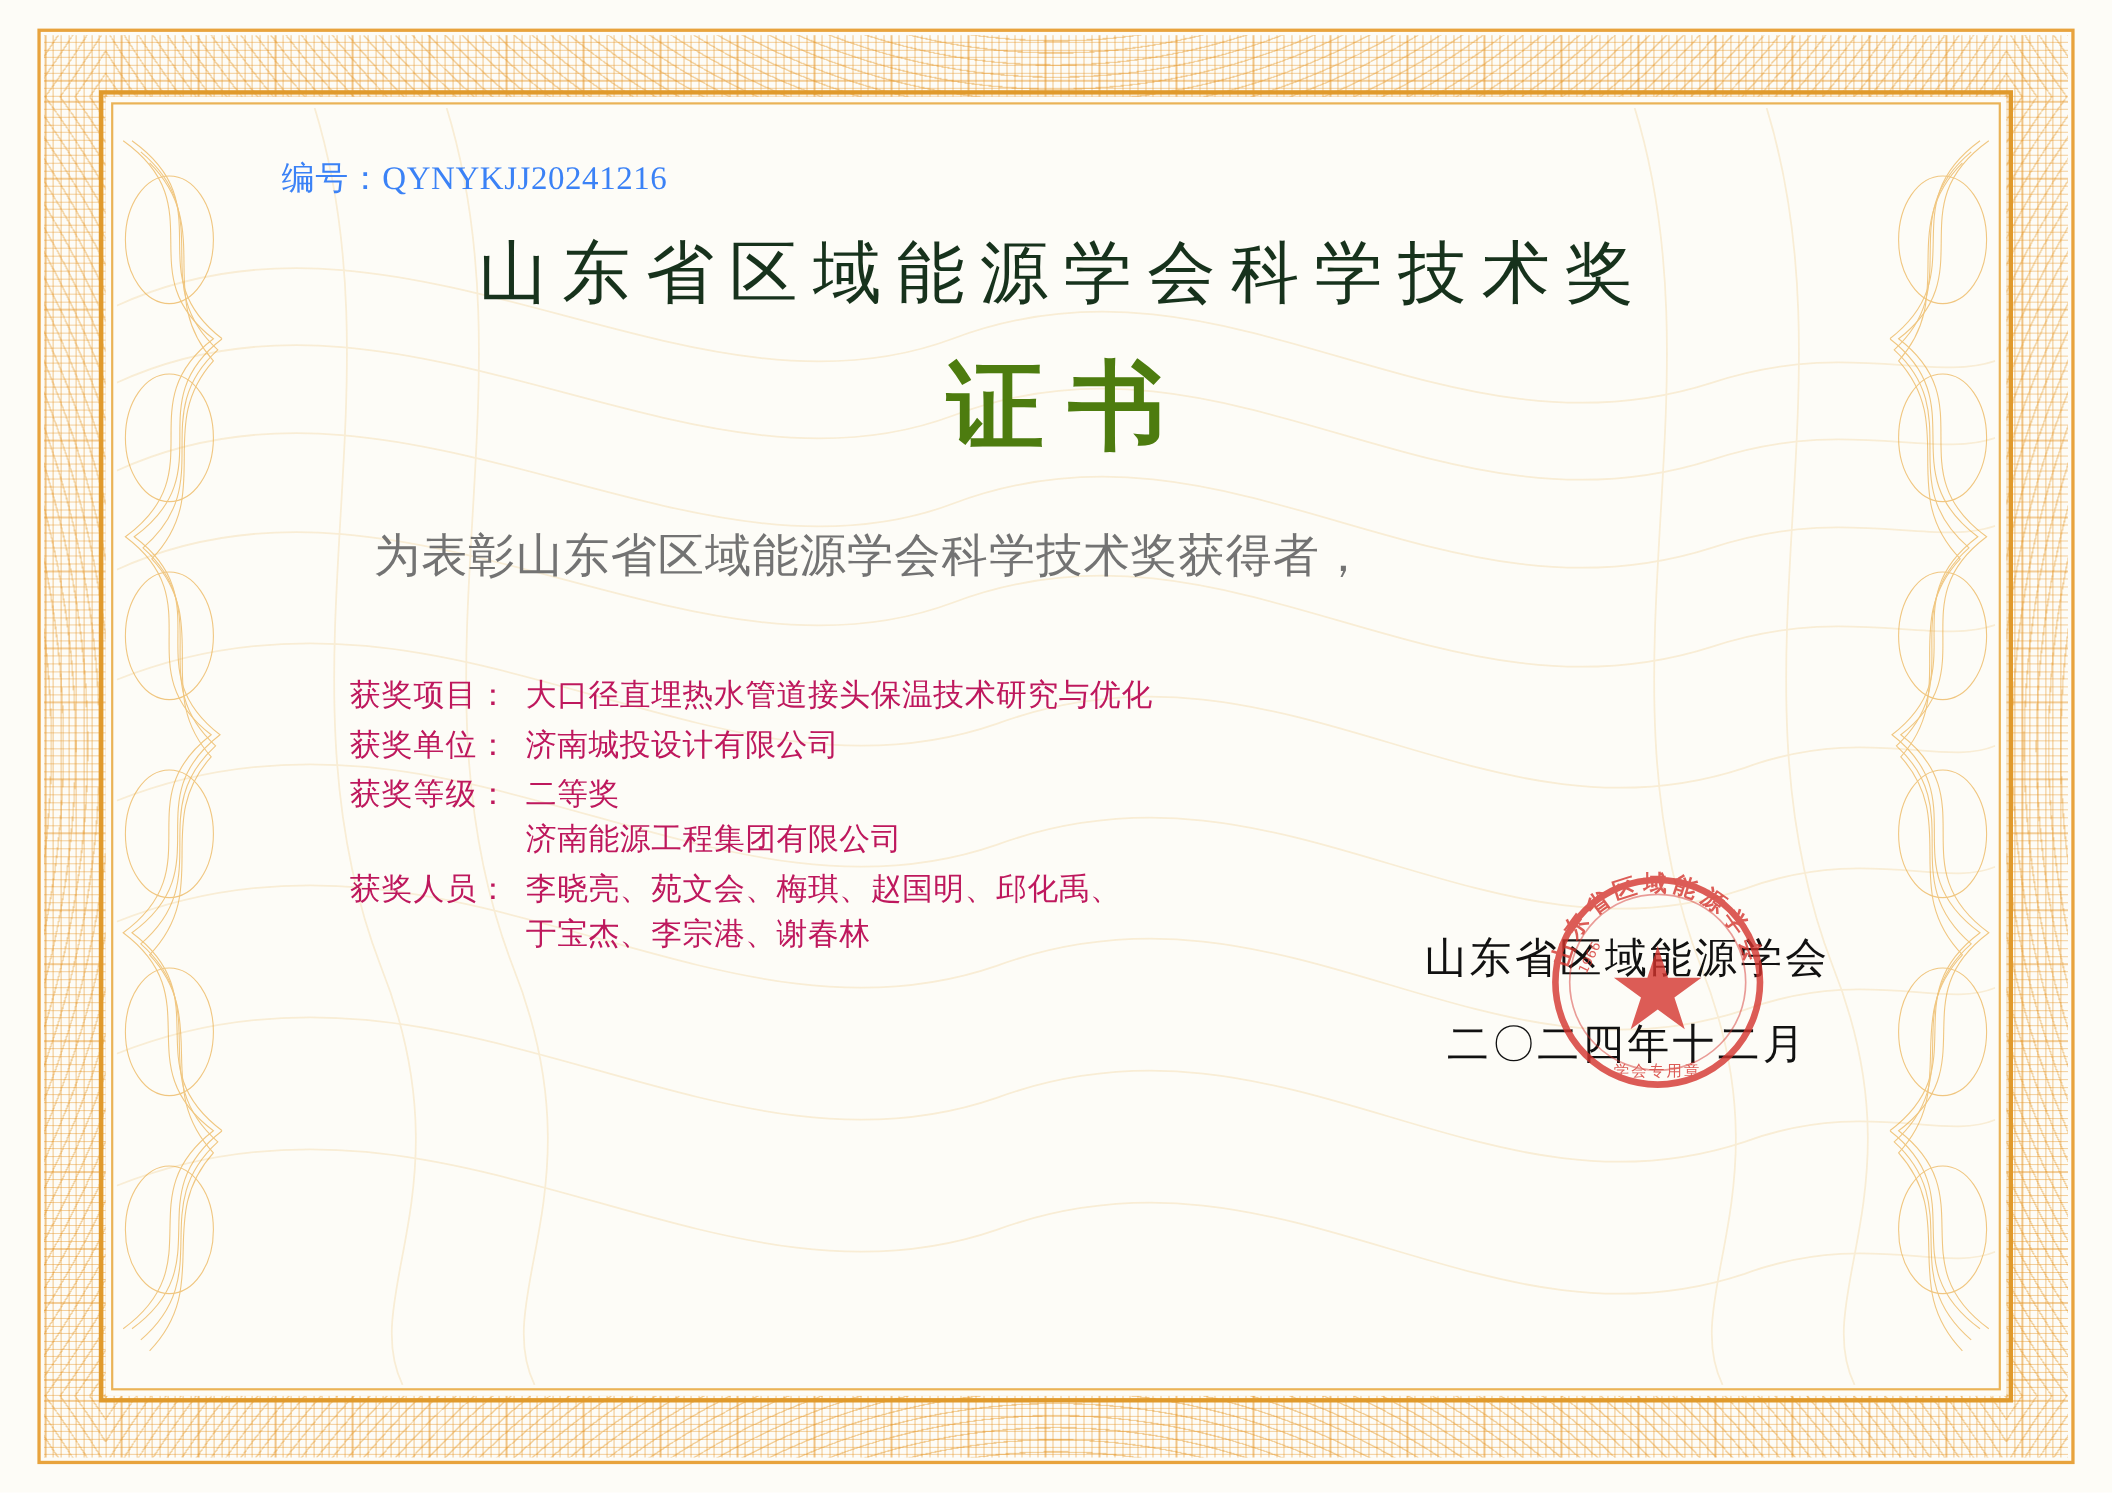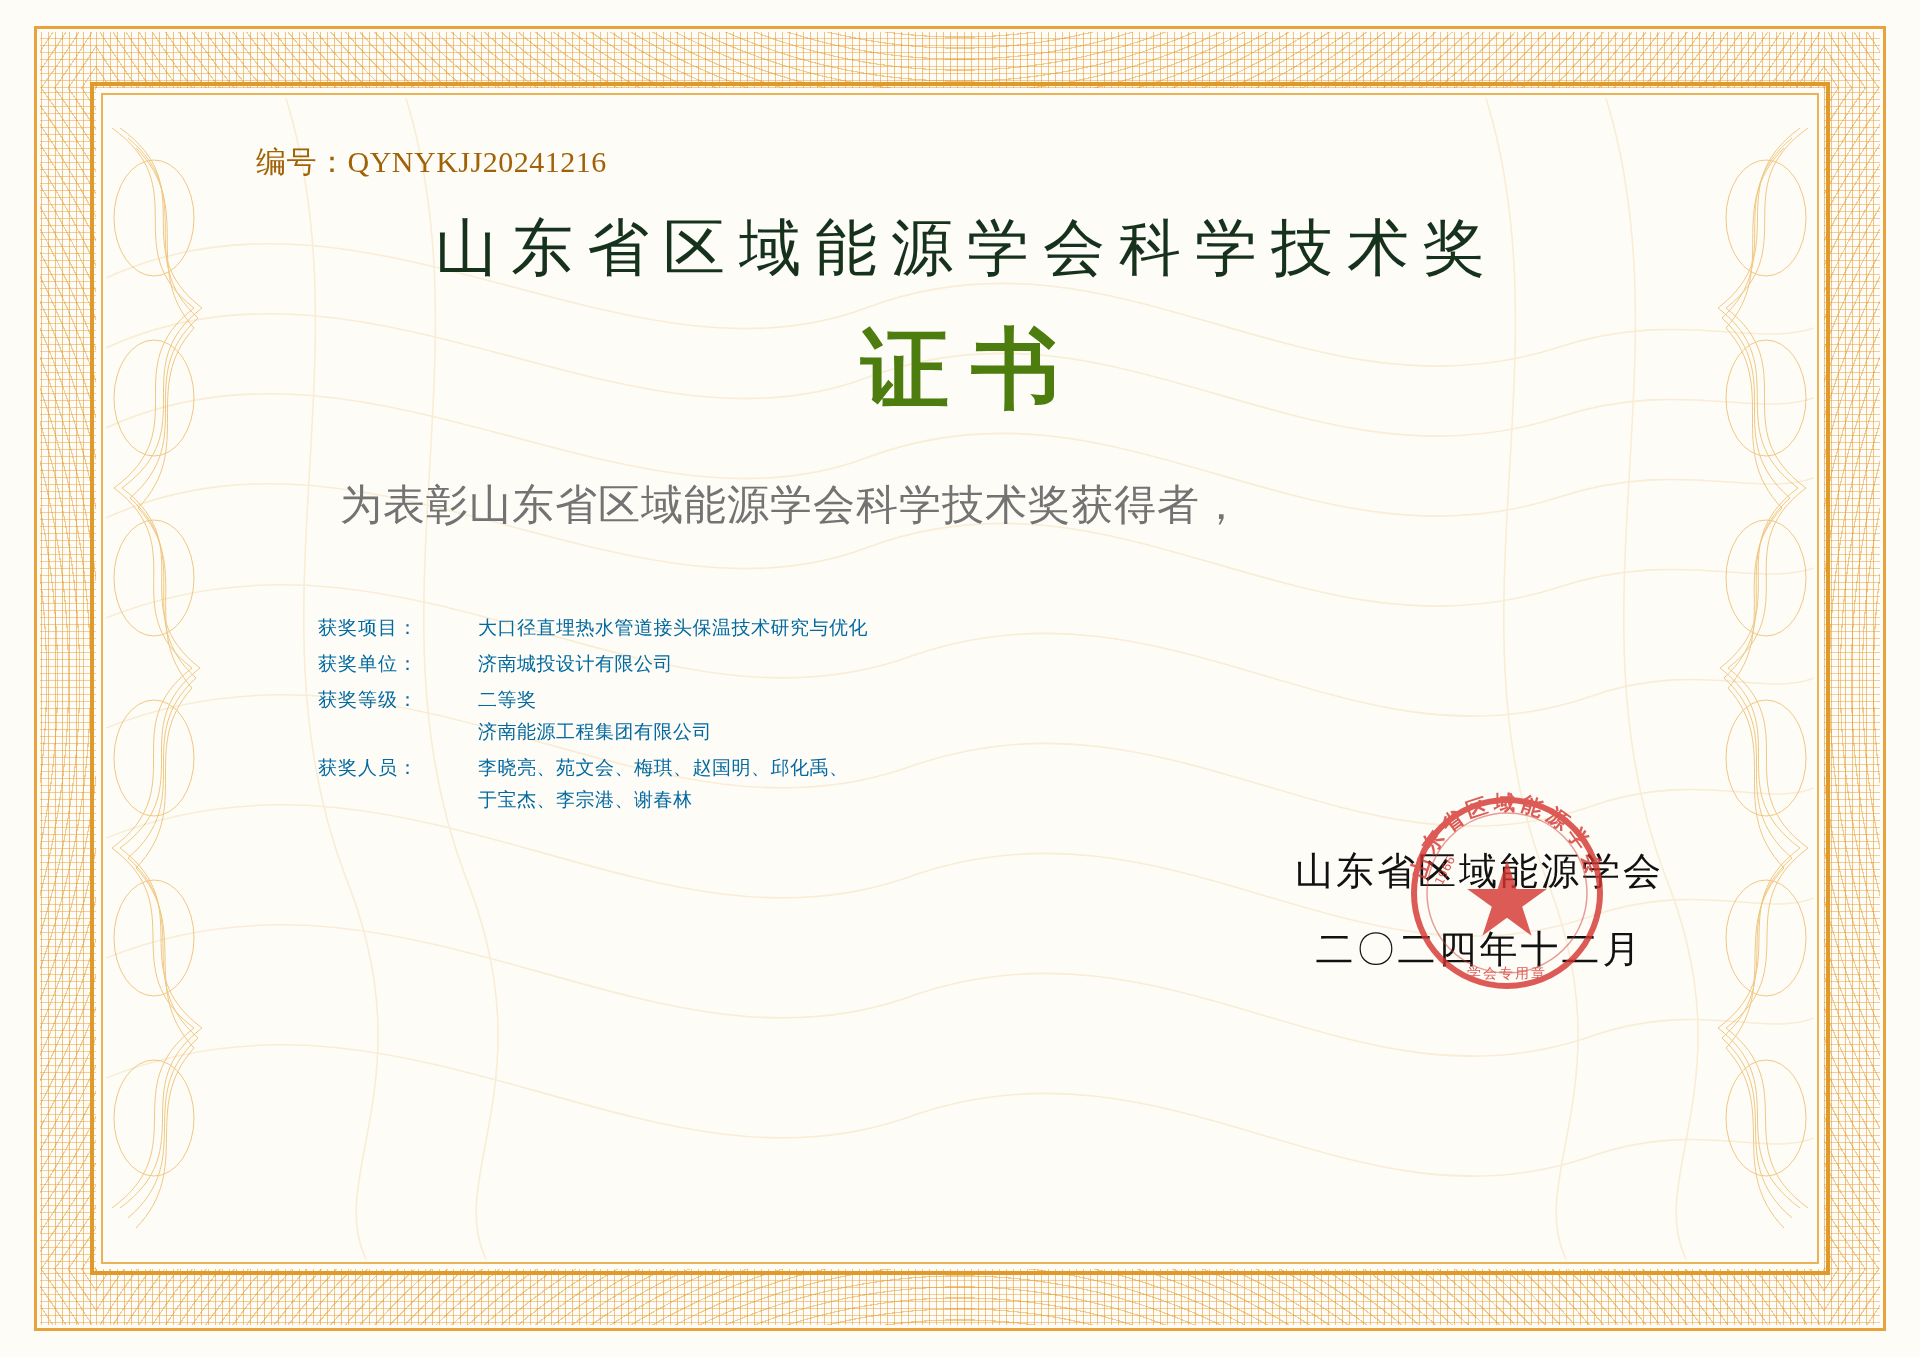--- a/index.html
+++ b/index.html
@@ -118,21 +118,21 @@
     bottom: 98px;
     box-sizing: border-box;
   }
 
   .serial {
     position: absolute;
     left: 150px;
     top: 44px;
     font-family: "Liberation Serif", serif;
     font-size: 30px;
-    color: #a16207;
+    color: #3b82f6;
     letter-spacing: 0.5px;
     white-space: nowrap;
   }
 
   .main-title {
     position: absolute;
     left: 0;
     right: 0;
     top: 108px;
     text-align: center;
@@ -170,22 +170,22 @@
     letter-spacing: 1px;
   }
   .body-text .line1 { text-indent: 84px; }
 
   .fields {
     position: absolute;
     left: 212px;
     top: 520px;
     right: 150px;
     font-family: "DejaVu Sans", sans-serif;
-    font-size: 19px;
-    color: #0369a1;
+    font-size: 28px;
+    color: #be185d;
     line-height: 1.0;
   }
   .field-row {
     display: flex;
     align-items: flex-start;
     margin-bottom: 17px;
   }
   .field-label {
     width: 160px;
     flex: 0 0 160px;

